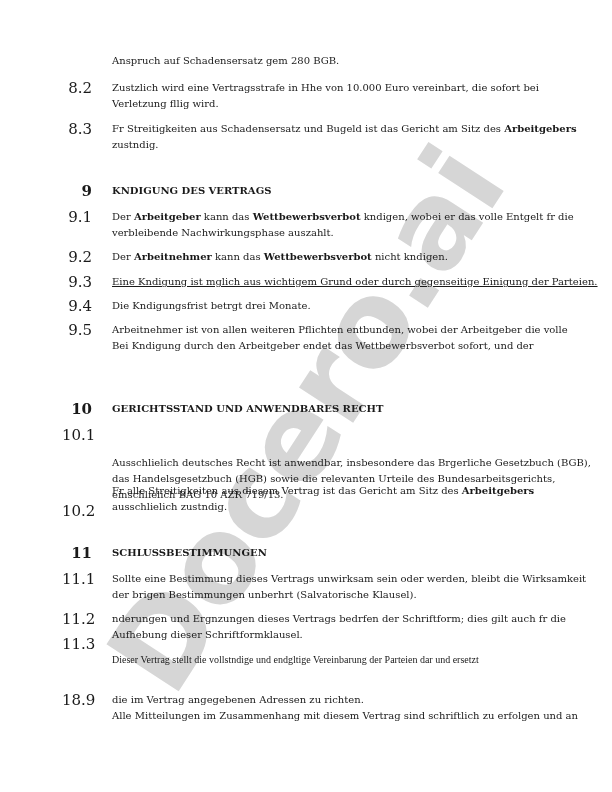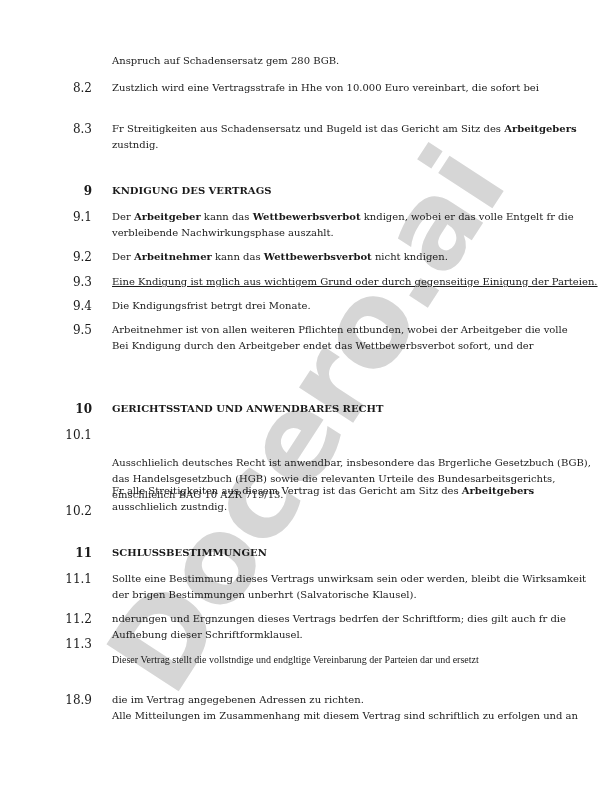--- a/index.html
+++ b/index.html
@@ -42,21 +42,21 @@
       left: 0;
       top: 0;
       width: 612px;
       z-index: 1;
     }
     .num {
       position: absolute;
       left: 62px;
       width: 30px;
       text-align: right;
-      font-size: 12px;
+      font-size: 15px;
       line-height: 16px;
     }
     .num.head {
       font-weight: bold;
     }
     .txt {
       position: absolute;
       left: 112px;
       width: 450px;
       font-size: 10px;
@@ -80,20 +80,21 @@
 
   <div class="content">
 
     <div class="txt" style="top:53px;">
       <span class="l">Anspruch auf Schadensersatz gem  280 BGB.</span>
     </div>
 
     <div class="num" style="top:80px;">8.2</div>
     <div class="txt" style="top:80px;">
       <span class="l">Zustzlich wird eine Vertragsstrafe in Hhe von 10.000 Euro vereinbart, die sofort bei</span>
+      <span class="l">Verletzung fllig wird.</span>
     </div>
 
     <div class="num" style="top:121px;">8.3</div>
     <div class="txt" style="top:121px;">
       <span class="l"><span>Fr Streitigkeiten aus Schadensersatz und Bugeld ist das Gericht am Sitz des </span><b>Arbeitgebers</b></span>
       <span class="l">zustndig.</span>
     </div>
 
     <div class="num head" style="top:183px;">9</div>
     <div class="txt head" style="top:183px;">KNDIGUNG DES VERTRAGS</div>

